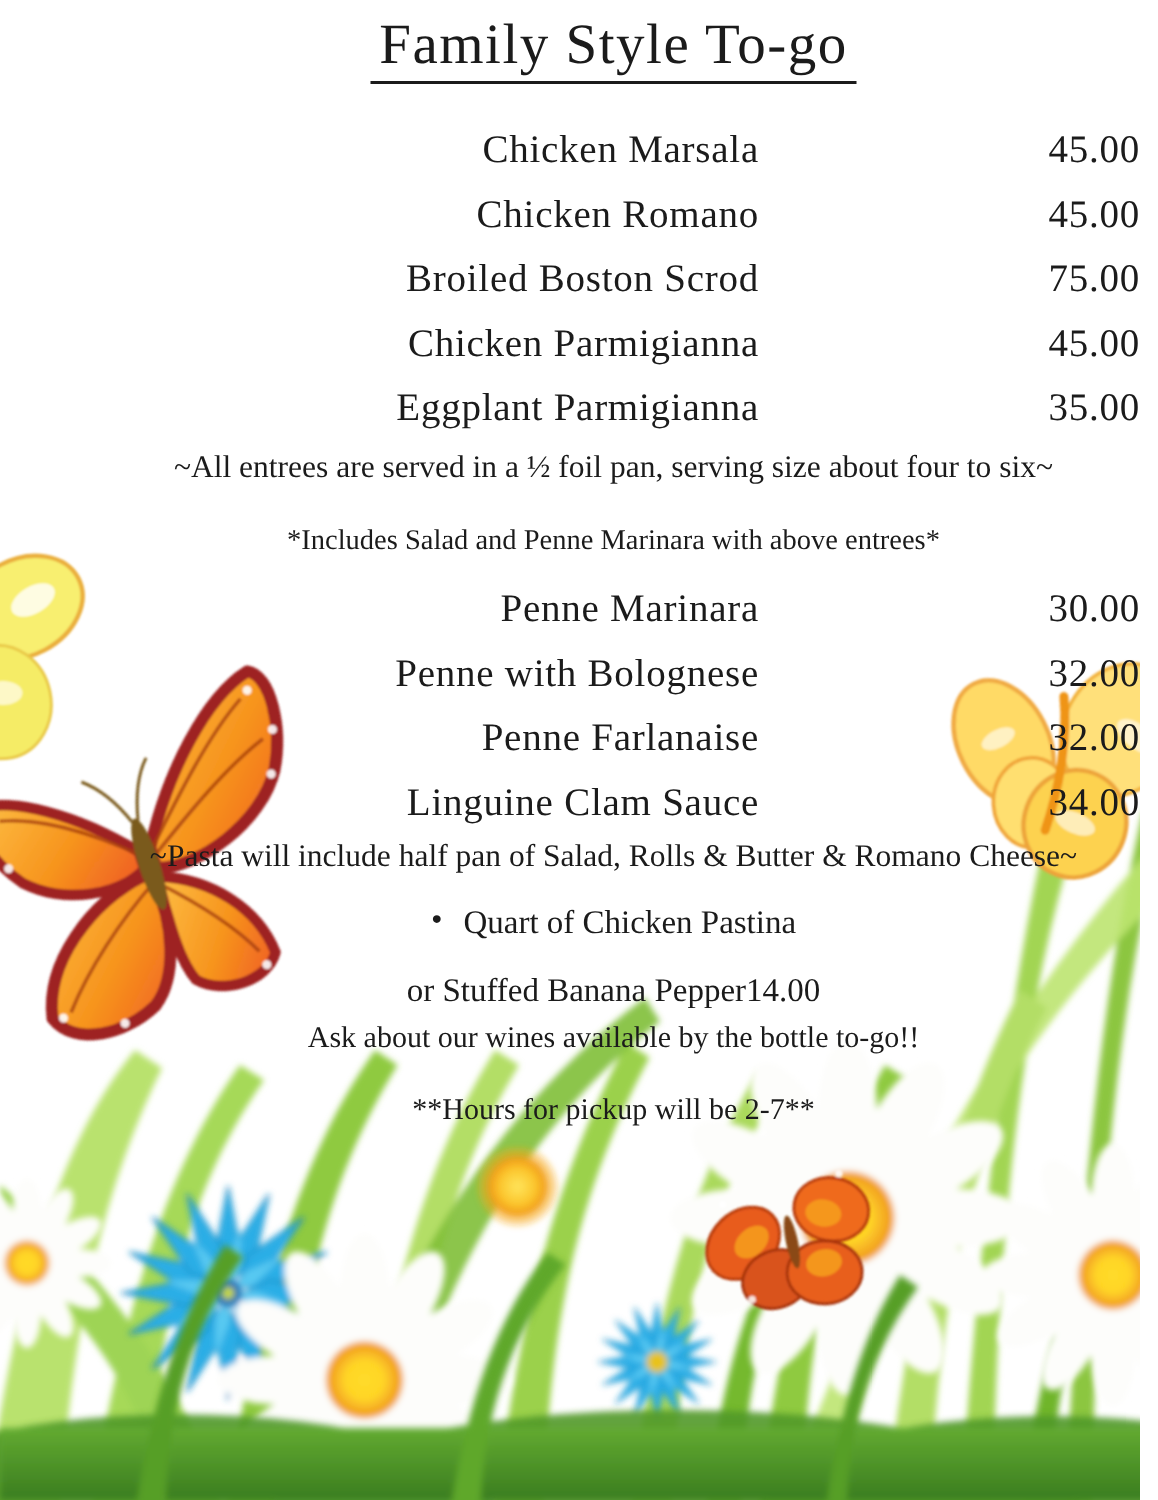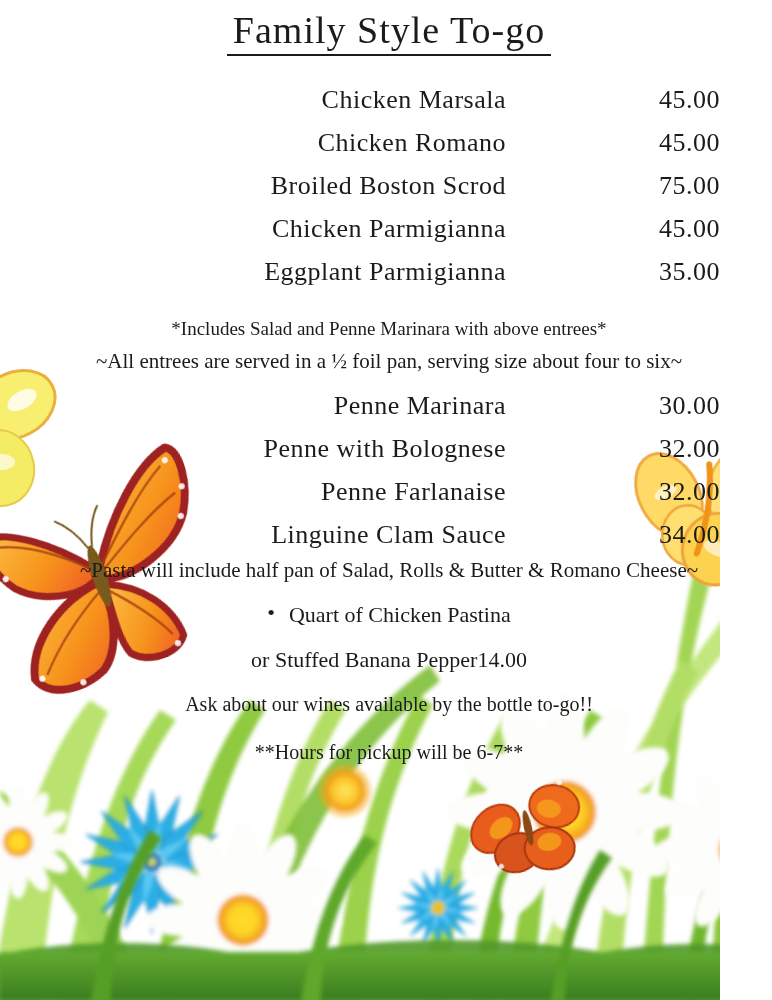--- a/index.html
+++ b/index.html
@@ -3,20 +3,21 @@
 <meta charset="utf-8">
 <style>
   html,body{margin:0;padding:0;background:#ffffff;}
   .page{
     position:relative;
     width:720px;height:1000px;
     background:#ffffff;
     overflow:hidden;
     font-family:"Liberation Serif","DejaVu Serif",serif;
     color:#1b1b1b;
+    padding-left:40px;
   }
   .bg{position:absolute;left:0;top:0;width:772px;height:1000px;}
   .content{
     position:absolute;inset:0;
     padding-left:58px;
     text-align:center;
     z-index:2;
   }
   .title{
     margin:8px 0 0 0;
@@ -44,21 +45,21 @@
   .item-name{text-align:right;white-space:nowrap;}
   .item-price{text-align:right;white-space:nowrap;}
   .note{margin:0;line-height:28px;white-space:nowrap;}
   .note1{margin-top:4px;font-size:21px;}
   .note2{margin-top:22px;font-size:19px;}
   .pasta-note{font-size:21px;}
   .bullet-line{margin:17px 0 0 0;font-size:22px;line-height:28px;}
   .bullet{display:inline-block;margin-right:14px;transform:translateY(-2px);}
   .alt-line{margin:17px 0 0 0;font-size:22px;line-height:28px;}
   .alt-price{margin-left:0;font-family:Liberation Serif, serif;}
-  .wine{margin-top:16px;font-size:20px;}
+  .wine{margin-top:4px;font-size:20px;}
   .call{margin-top:17px;font-size:20px;letter-spacing:-0.2px;}
   .hours{margin-top:20px;font-size:20px;}
 </style>
 </head>
 <body>
 
 <div class="page">
 
   <svg class="bg" viewBox="0 0 772 1000" aria-hidden="true">
     <defs>
@@ -263,22 +264,22 @@
       <div class="row">
         <span class="item-name">Chicken Parmigianna</span>
         <span class="item-price">45.00</span>
       </div>
       <div class="row">
         <span class="item-name">Eggplant Parmigianna</span>
         <span class="item-price">35.00</span>
       </div>
     </div>
 
+    <p class="note note1">~All entrees are served in a ½ foil pan, serving size about four to six~</p>
     <p class="note note2">*Includes Salad and Penne Marinara with above entrees*</p>
-    <p class="note note1">~All entrees are served in a ½ foil pan, serving size about four to six~</p>
 
     <div class="section pastas">
       <div class="row">
         <span class="item-name">Penne Marinara</span>
         <span class="item-price">30.00</span>
       </div>
       <div class="row">
         <span class="item-name">Penne with Bolognese</span>
         <span class="item-price">32.00</span>
       </div>
@@ -292,16 +293,16 @@
       </div>
     </div>
 
     <p class="note pasta-note">~Pasta will include half pan of Salad, Rolls &amp; Butter &amp; Romano Cheese~</p>
 
     <p class="bullet-line"><span class="bullet">•</span><span>Quart of Chicken Pastina</span></p>
 
     <p class="alt-line"><span>or Stuffed Banana Pepper</span><span class="alt-price">14.00</span></p>
 
     <p class="note wine">Ask about our wines available by the bottle to-go!!</p>
-    <p class="note hours">**Hours for pickup will be 6-7**</p>
+    <p class="note hours">**Hours for pickup will be 2-7**</p>
 
   </div>
 </div>
 
 </body></html>

